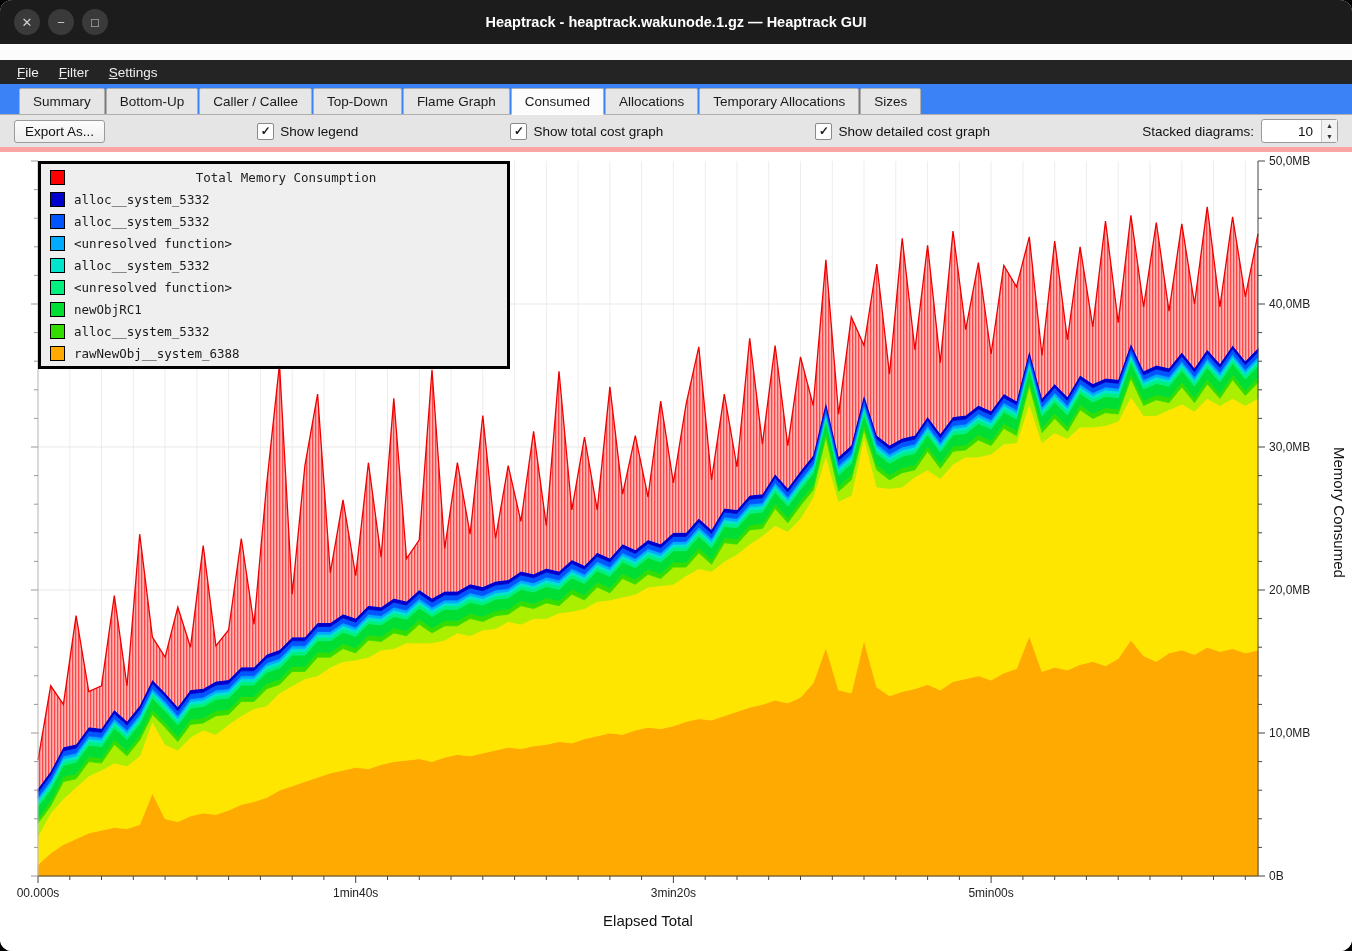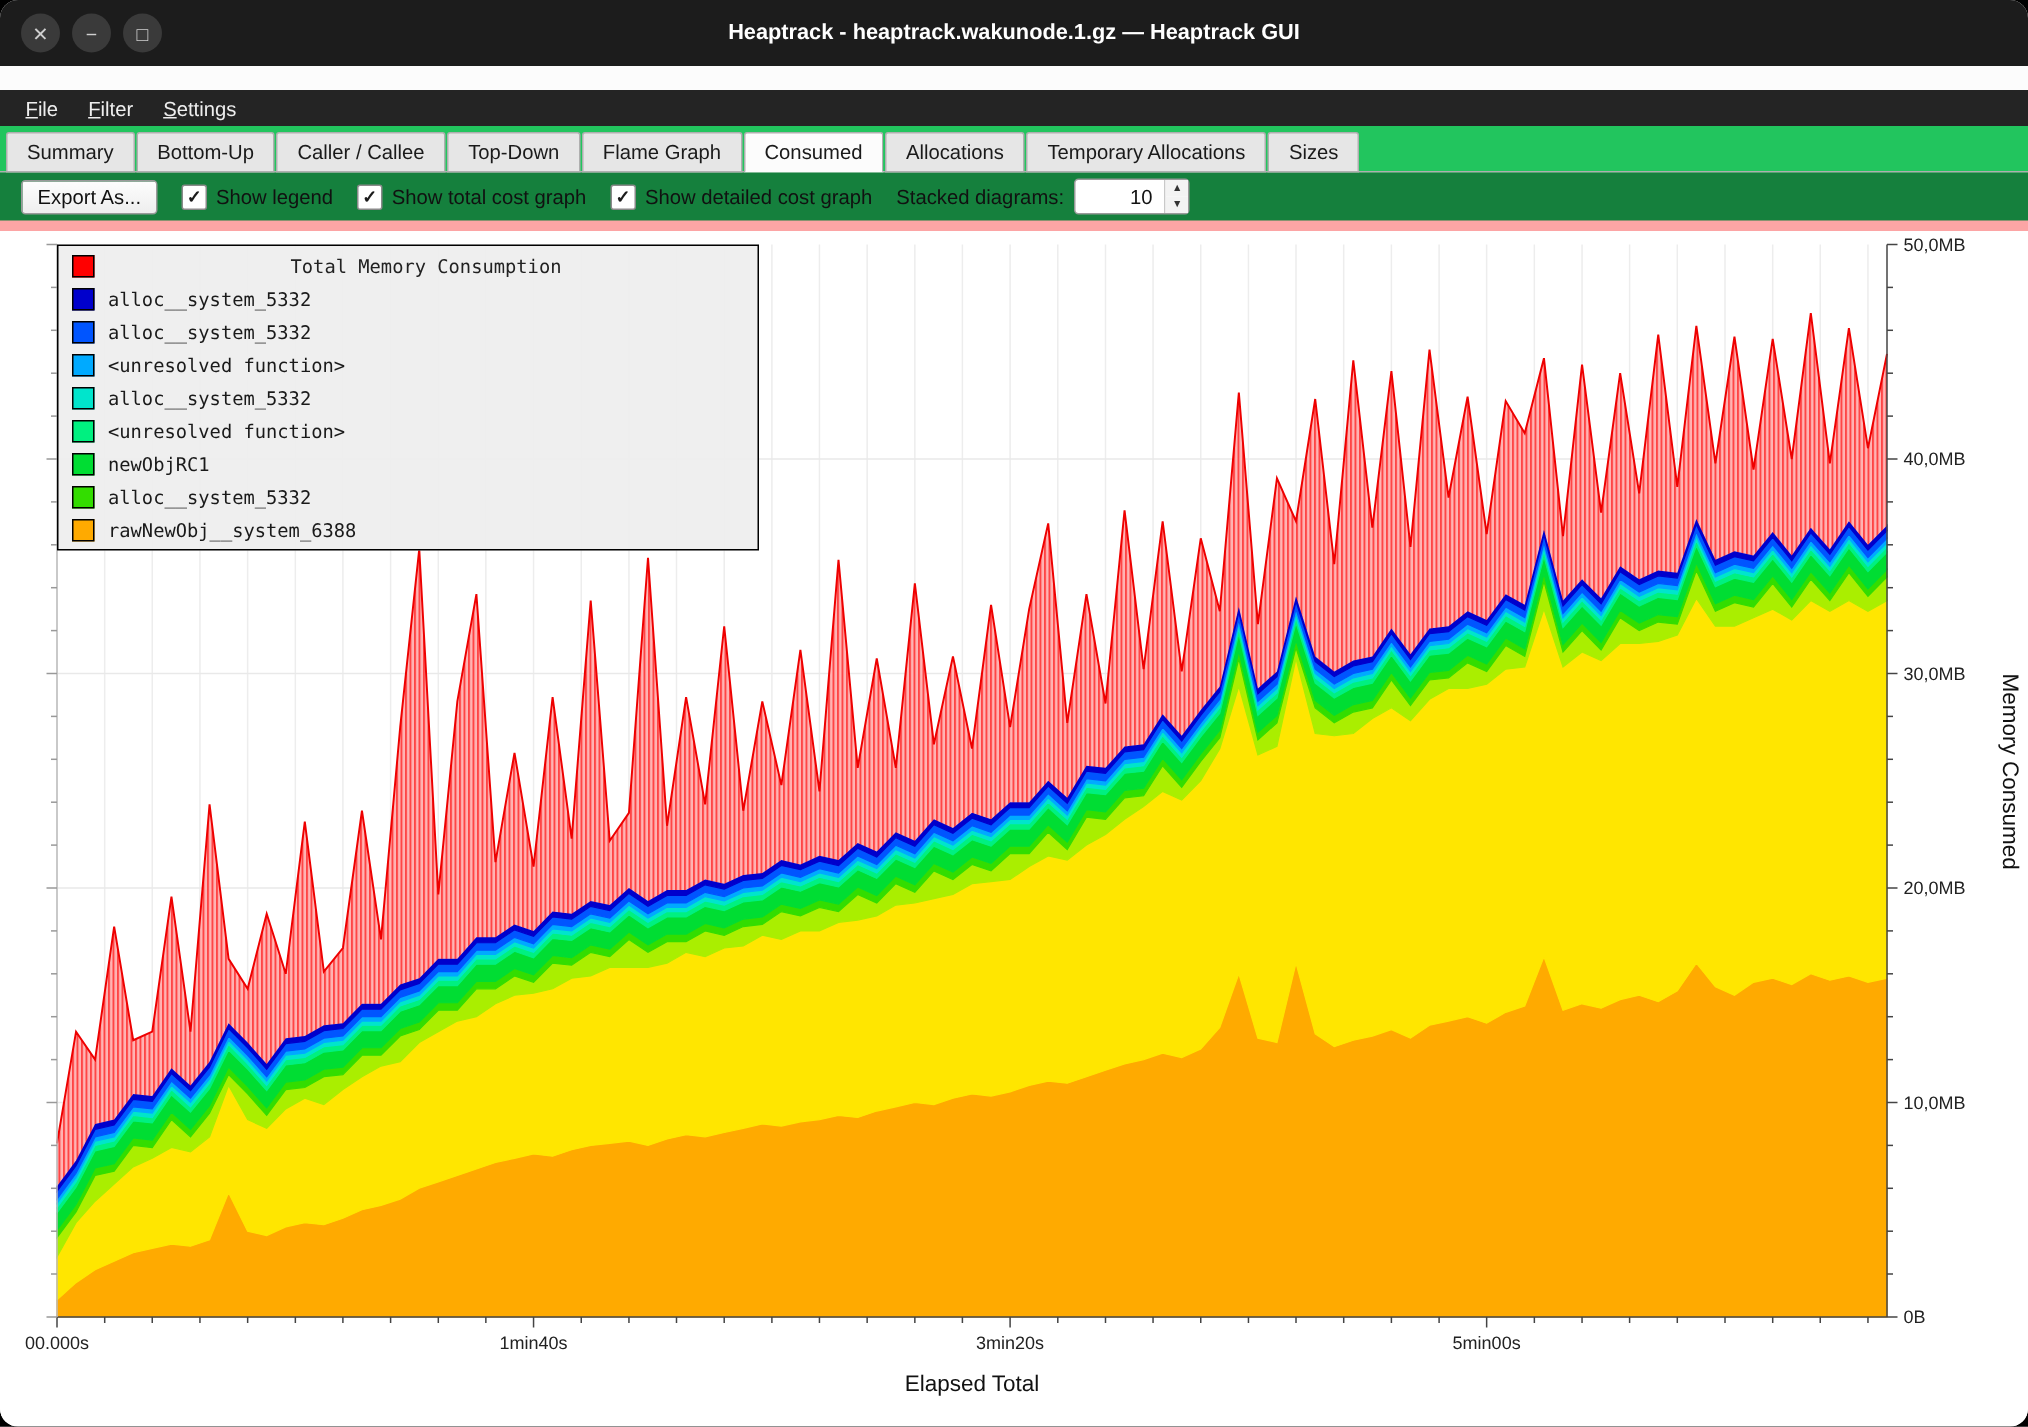--- a/index.html
+++ b/index.html
@@ -11,39 +11,39 @@
   .win-controls{display:flex;gap:8px;margin-left:14px;z-index:2;}
   .win-btn{width:26px;height:26px;border-radius:50%;background:#3a3a3a;color:#cfcfcf;display:flex;align-items:center;justify-content:center;font-size:13px;line-height:1;cursor:default;}
   .win-title{position:absolute;left:0;right:0;text-align:center;color:#ffffff;font-weight:700;font-size:14.5px;}
 
   
   .menubar{height:24px;background:#242424;display:flex;align-items:center;padding-left:8px;gap:2px;margin-top:16px;}
   .menu-item{color:#eeeeee;font-size:13.5px;padding:2px 9px;display:inline-block;}
   .menu-item::first-letter{text-decoration:underline;}
 
   
-  .tabstrip{height:30px;background:#22c55e;border-bottom:1px solid #afafaf;display:flex;align-items:flex-end;padding:0 4px;}
+  .tabstrip{height:30px;background:#3b82f6;border-bottom:1px solid #afafaf;display:flex;align-items:flex-end;padding:0 19px;}
   .tab{margin-bottom:-1px;border:1px solid #afafaf;border-radius:2px 2px 0 0;background:#e6e6e6;padding:5px 13px 5px;font-size:13.5px;color:#1a1a1a;margin-right:1px;white-space:nowrap;}
   .tab.active{background:#fcfcfc;border-bottom:1px solid #fcfcfc;font-weight:400;}
 
   
-  .toolbar{height:32px;background:#15803d;display:flex;align-items:center;gap:16px;padding:0 14px;border-bottom:7px solid #fca5a5;}
+  .toolbar{height:32px;background:#e5e5e5;display:flex;align-items:center;gap:16px;padding:0 14px;border-bottom:5px solid #fca5a5;justify-content:space-between;}
   .btn{border:1px solid #9a9a9a;border-radius:3px;background:linear-gradient(#fdfdfd,#eeeeee);padding:3px 10px;font-size:13.5px;color:#111;}
   .checkwrap{display:flex;align-items:center;gap:6px;font-size:13.5px;color:#111;}
   .checkbox{width:15px;height:15px;border:1px solid #8a8a8a;border-radius:2px;background:#ffffff;display:flex;align-items:center;justify-content:center;font-size:12px;color:#1b1b1b;font-weight:700;}
   .spinwrap{display:flex;align-items:center;gap:7px;font-size:13.5px;color:#111;}
   .spinbox{display:flex;border:1px solid #9a9a9a;border-radius:3px;background:#fff;height:22px;align-items:stretch;padding-left:28px;}
   .spin-value{padding:2px 8px;font-size:13.5px;display:flex;align-items:center;}
   .spin-arrows{display:flex;flex-direction:column;border-left:1px solid #c9c9c9;}
   .spin-arrow{flex:1;display:flex;align-items:center;justify-content:center;font-size:7px;color:#333;padding:0 4px;background:#f3f3f3;}
 
   
   .chart-area{position:relative;height:819px;background:#ffffff;}
   .chart-svg{position:absolute;left:0;top:0;}
-  .legend{position:absolute;left:38px;top:9px;width:466px;background:rgba(238,238,238,0.93);border:1px solid #000000;padding:2px 0;}
+  .legend{position:absolute;left:38px;top:9px;width:466px;background:rgba(238,238,238,0.93);border:3px solid #000000;padding:2px 0;}
   .legend-row{display:flex;align-items:center;gap:9px;padding:2px 9px;height:18px;}
   .swatch{width:13px;height:13px;border:1px solid #000;flex:0 0 13px;}
   .legend-label{font-family:"DejaVu Sans Mono",monospace;font-size:12.5px;color:#1a1a1a;white-space:pre;}
   .legend-title .legend-label{flex:1;text-align:center;color:#222;}
   .xlabel{position:absolute;left:38px;width:1220px;top:760px;text-align:center;font-size:15px;color:#111;}
   .ylabel{position:absolute;right:4px;top:295px;writing-mode:vertical-rl;font-size:15px;color:#111;}
 </style>
 </head>
 <body>
 

